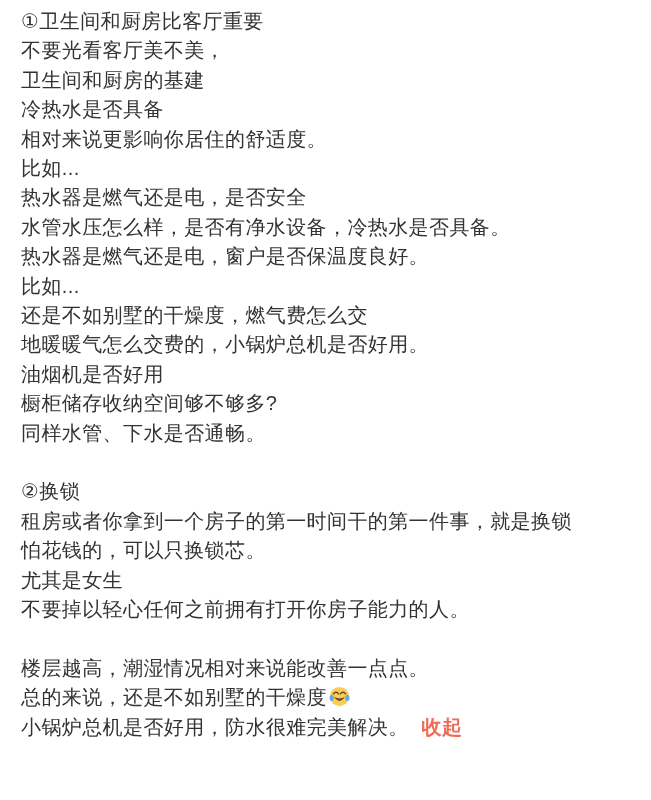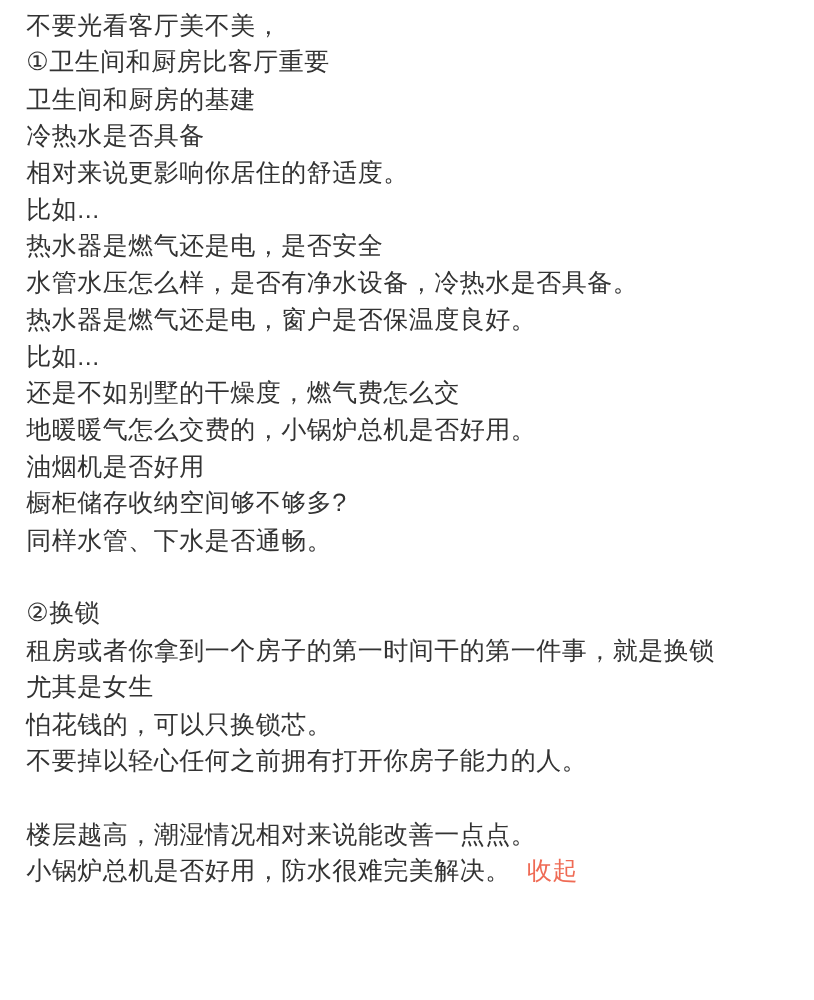--- a/index.html
+++ b/index.html
@@ -30,48 +30,61 @@
     height: 21px;
     vertical-align: -3px;
     margin-left: 2px;
   }
   .emoji svg { display: block; width: 100%; height: 100%; }
   .collapse-link {
     color: #ef6b55;
     margin-left: 13px;
     text-decoration: none;
     cursor: pointer;
+    font-weight: bold;
   }
 </style>
 </head>
 <body>
 
 <div class="post-content">
+  <div class="line">①卫生间和厨房比客厅重要</div>
   <div class="line">不要光看客厅美不美，</div>
-  <div class="line">①卫生间和厨房比客厅重要</div>
   <div class="line">卫生间和厨房的基建</div>
   <div class="line">冷热水是否具备</div>
   <div class="line">相对来说更影响你居住的舒适度。</div>
   <div class="line">比如...</div>
   <div class="line">热水器是燃气还是电，是否安全</div>
   <div class="line">水管水压怎么样，是否有净水设备，冷热水是否具备。</div>
   <div class="line">热水器是燃气还是电，窗户是否保温度良好。</div>
   <div class="line">比如...</div>
   <div class="line">还是不如别墅的干燥度，燃气费怎么交</div>
   <div class="line">地暖暖气怎么交费的，小锅炉总机是否好用。</div>
   <div class="line">油烟机是否好用</div>
   <div class="line">橱柜储存收纳空间够不够多?</div>
   <div class="line">同样水管、下水是否通畅。</div>
   <div class="line"></div>
   <div class="line">②换锁</div>
   <div class="line">租房或者你拿到一个房子的第一时间干的第一件事，就是换锁</div>
+  <div class="line">怕花钱的，可以只换锁芯。</div>
   <div class="line">尤其是女生</div>
-  <div class="line">怕花钱的，可以只换锁芯。</div>
   <div class="line">不要掉以轻心任何之前拥有打开你房子能力的人。</div>
   <div class="line"></div>
   <div class="line">楼层越高，潮湿情况相对来说能改善一点点。</div>
 
+  <div class="line">
+    <span>总的来说，还是不如别墅的干燥度</span><span class="emoji" title="😂">
+      <svg viewBox="0 0 36 36" xmlns="http://www.w3.org/2000/svg">
+        <circle cx="18" cy="18" r="16.5" fill="#fdcb58"></circle>
+        <path d="M7.5 13.5 q4.5 -5.5 9 0" stroke="#65471b" stroke-width="2.4" fill="none" stroke-linecap="round"></path>
+        <path d="M19.5 13.5 q4.5 -5.5 9 0" stroke="#65471b" stroke-width="2.4" fill="none" stroke-linecap="round"></path>
+        <path d="M9 19 q9 13 18 0 q-9 4.5 -18 0 z" fill="#65471b"></path>
+        <ellipse cx="4.6" cy="20.5" rx="3.6" ry="5" fill="#5dadec"></ellipse>
+        <ellipse cx="31.4" cy="20.5" rx="3.6" ry="5" fill="#5dadec"></ellipse>
+      </svg>
+    </span>
+  </div>
 
 
   <div class="line">
     <span>小锅炉总机是否好用，防水很难完美解决。</span><a class="collapse-link">收起</a>
   </div>
 </div>
 
 </body></html>

